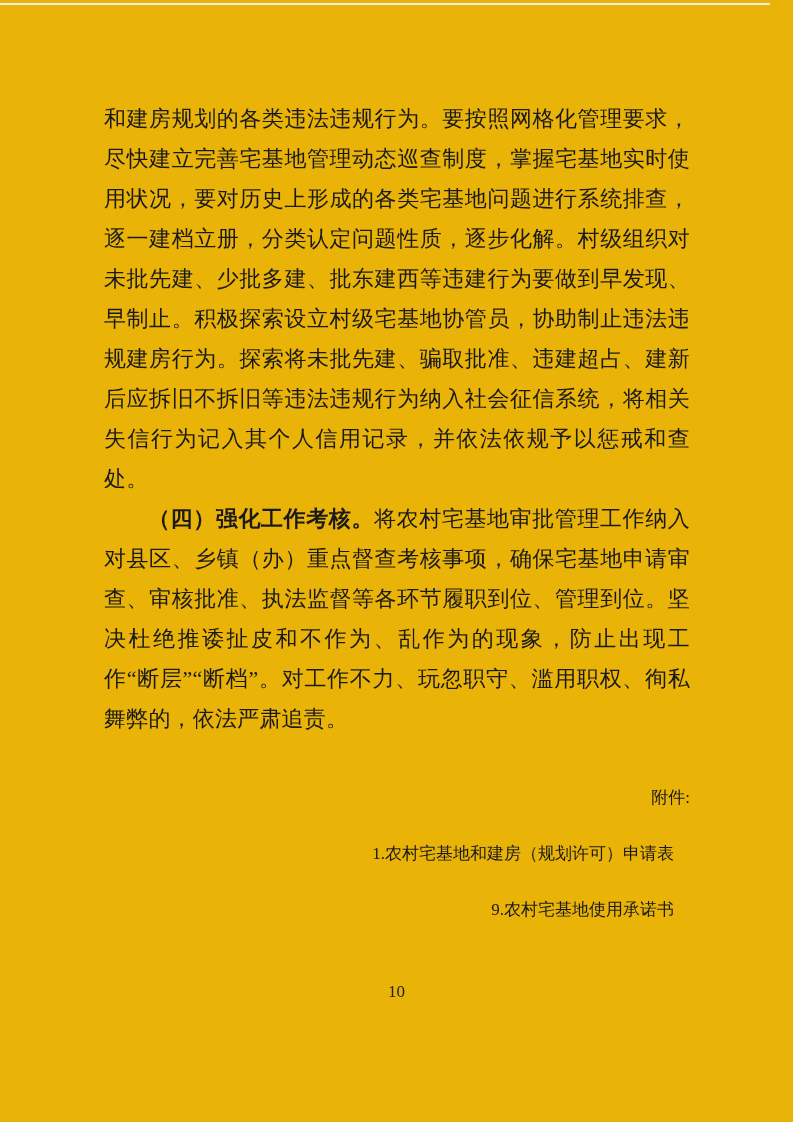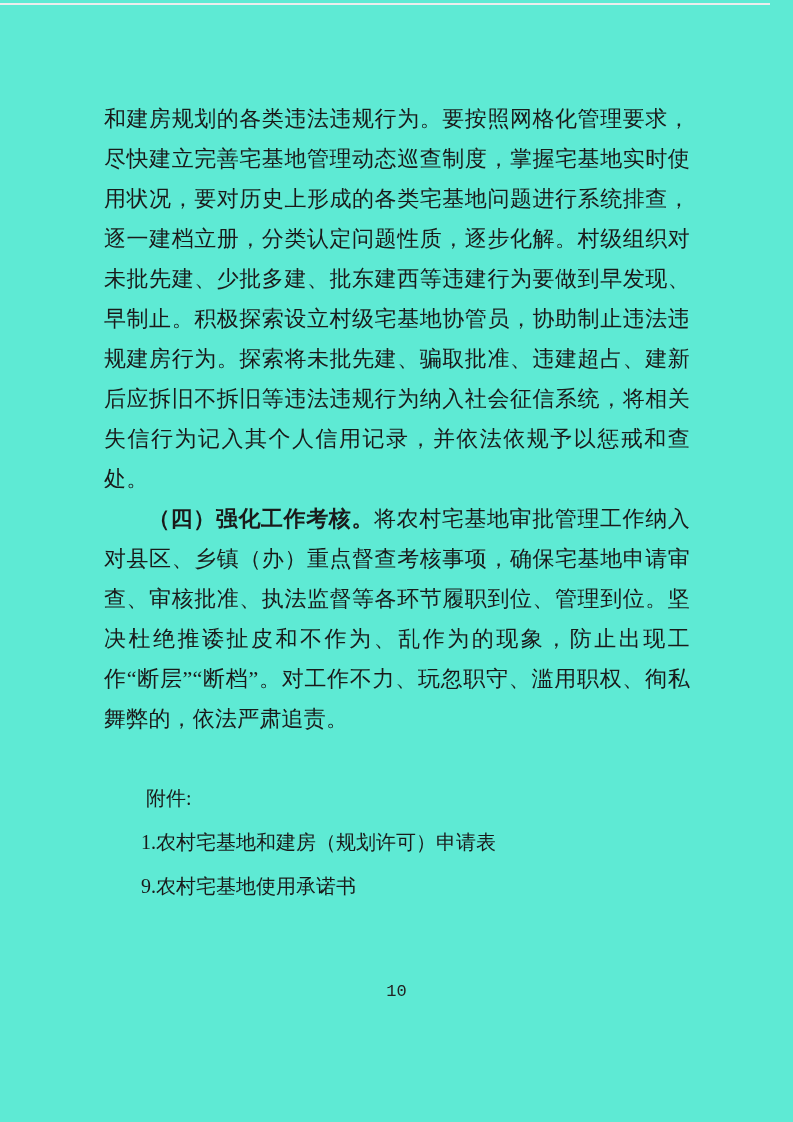--- a/index.html
+++ b/index.html
@@ -10,21 +10,21 @@
   body {
     width: 793px;
     height: 1122px;
     font-family: "Liberation Serif", "DejaVu Serif", serif;
     color: #1a1a1a;
   }
   .page {
     position: relative;
     width: 793px;
     height: 1122px;
-    background: #5eead4;
+    background: #eab308;
     overflow: hidden;
   }
   .scan-artifact {
     position: absolute;
     top: 3px;
     left: 0;
     width: 770px;
     height: 2px;
     background: #ececec;
   }
@@ -43,41 +43,42 @@
     letter-spacing: 0.2px;
   }
   .indent {
     text-indent: 2em;
   }
   .bold-lead {
     font-weight: bold;
   }
   .attachments {
     margin-top: 39px;
-    font-size: 20px;
+    font-size: 17px;
     line-height: 40px;
+    text-align: right;
   }
   .attach-label {
     margin: 0;
     padding-left: 42px;
   }
   .attach-item {
-    margin: 4px;
+    margin: 16px;
     padding-left: 33px;
   }
   .page-number {
     position: absolute;
     left: 0;
     top: 978px;
     width: 100%;
     text-align: center;
     font-size: 17px;
     line-height: 28px;
     color: #222222;
-    font-family: Liberation Mono, monospace;
+    font-family: Liberation Serif, serif;
   }
 </style>
 </head>
 <body>
 
 <div class="page">
   <div class="scan-artifact"></div>
 
   <div class="content">
     <p class="para">和建房规划的各类违法违规行为。要按照网格化管理要求，尽快建立完善宅基地管理动态巡查制度，掌握宅基地实时使用状况，要对历史上形成的各类宅基地问题进行系统排查，逐一建档立册，分类认定问题性质，逐步化解。村级组织对未批先建、少批多建、批东建西等违建行为要做到早发现、早制止。积极探索设立村级宅基地协管员，协助制止违法违规建房行为。探索将未批先建、骗取批准、违建超占、建新后应拆旧不拆旧等违法违规行为纳入社会征信系统，将相关失信行为记入其个人信用记录，并依法依规予以惩戒和查处。</p>

